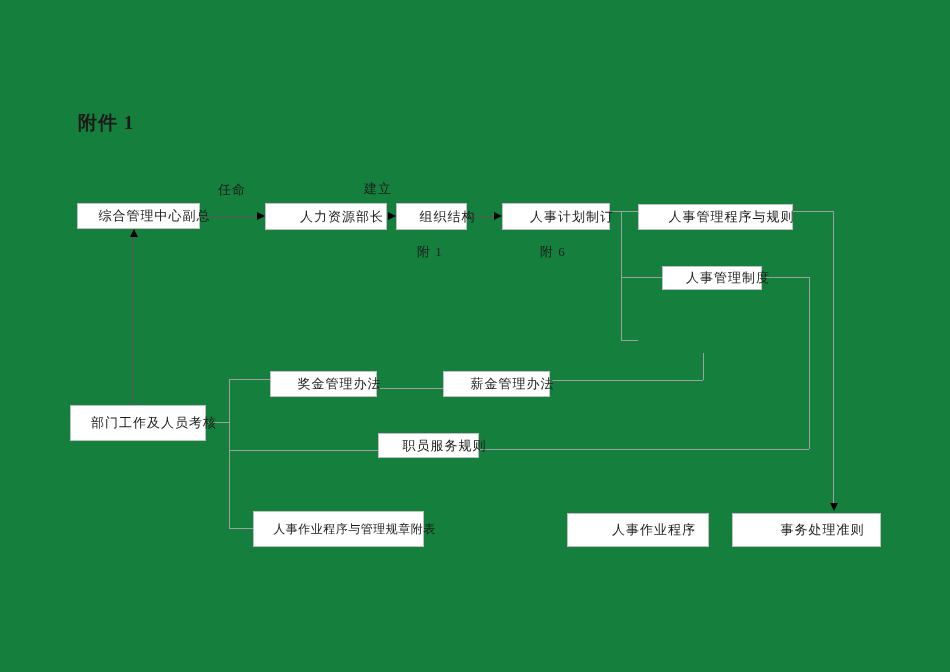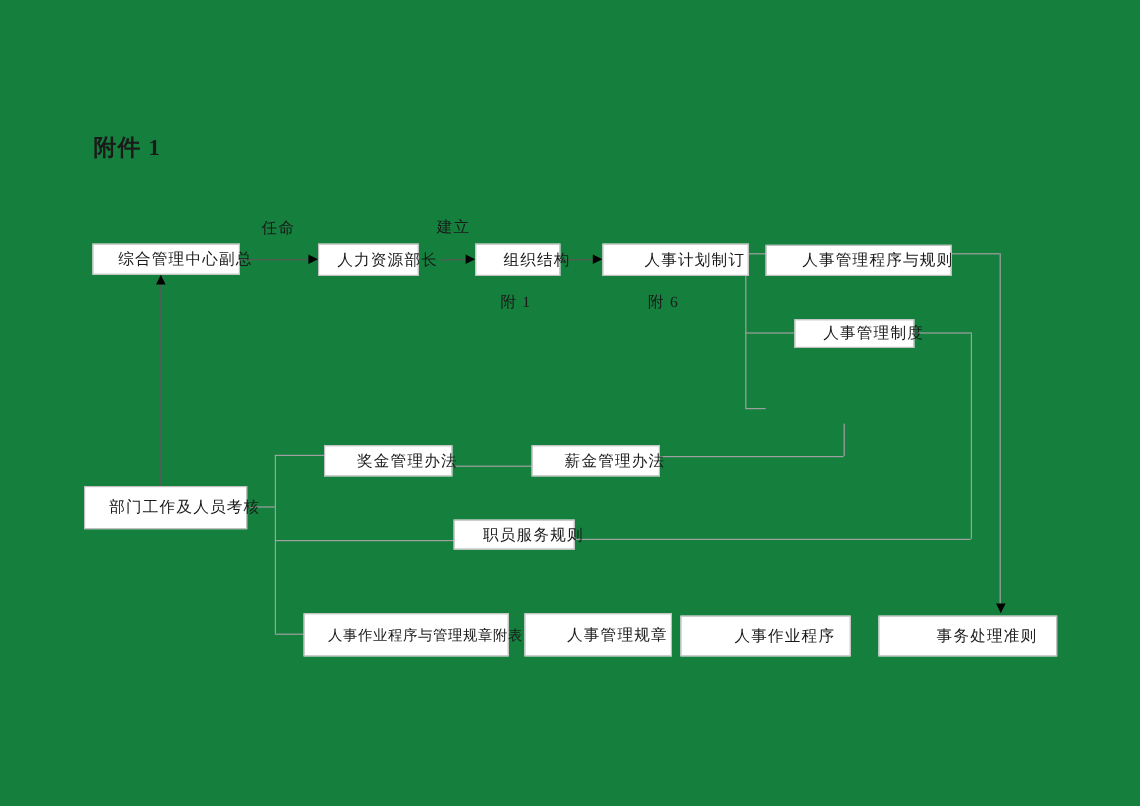--- a/index.html
+++ b/index.html
@@ -69,31 +69,30 @@
   <div class="hline arrowline" style="left:367px;top:216px;width:21px"></div>
   <div class="arrow-right" style="left:388px;top:212px"></div>
   <div class="hline arrowline" style="left:467px;top:216px;width:27px"></div>
   <div class="arrow-right" style="left:494px;top:212px"></div>
   <div class="vline arrowline" style="left:133px;top:236px;height:169px"></div>
   <div class="arrow-up" style="left:130px;top:229px"></div>
   <div class="vline" style="left:833px;top:211px;height:292px"></div>
   <div class="arrow-down" style="left:830px;top:503px"></div>
 
   <div class="node" style="left:77px;top:203px;width:123px;height:26px">综合管理中心副总</div>
-  <div class="node" style="left:265px;top:203px;width:84px;height:27px">人力资源部长</div>
+  <div class="node" style="left:265px;top:203px;width:122px;height:27px">人力资源部长</div>
   <div class="node" style="left:396px;top:203px;width:71px;height:27px">组织结构</div>
-  <div class="node" style="left:502px;top:203px;width:122px;height:27px">人事计划制订</div>
+  <div class="node" style="left:502px;top:203px;width:108px;height:27px">人事计划制订</div>
   <div class="node" style="left:638px;top:204px;width:155px;height:26px">人事管理程序与规则</div>
   <div class="node" style="left:662px;top:266px;width:100px;height:24px">人事管理制度</div>
   <div class="node" style="left:270px;top:371px;width:107px;height:26px">奖金管理办法</div>
   <div class="node" style="left:443px;top:371px;width:107px;height:26px">薪金管理办法</div>
   <div class="node" style="left:378px;top:433px;width:101px;height:25px">职员服务规则</div>
   <div class="node" style="left:70px;top:405px;width:136px;height:36px">部门工作及人员考核</div>
   <div class="node tight" style="left:253px;top:511px;width:171px;height:36px">人事作业程序与管理规章附表</div>
-  <div class="node" style="left:437px;top:511px;width:123px;height:36px">人事管理规章</div>
   <div class="node" style="left:567px;top:513px;width:142px;height:34px">人事作业程序</div>
   <div class="node" style="left:732px;top:513px;width:149px;height:34px">事务处理准则</div>
 
   <div class="edge-label" style="left:218px;top:181px">任命</div>
   <div class="edge-label" style="left:364px;top:180px">建立</div>
   <div class="edge-label" style="left:417px;top:243px">附 1</div>
   <div class="edge-label" style="left:540px;top:243px">附 6</div>
 
 </div>
 

